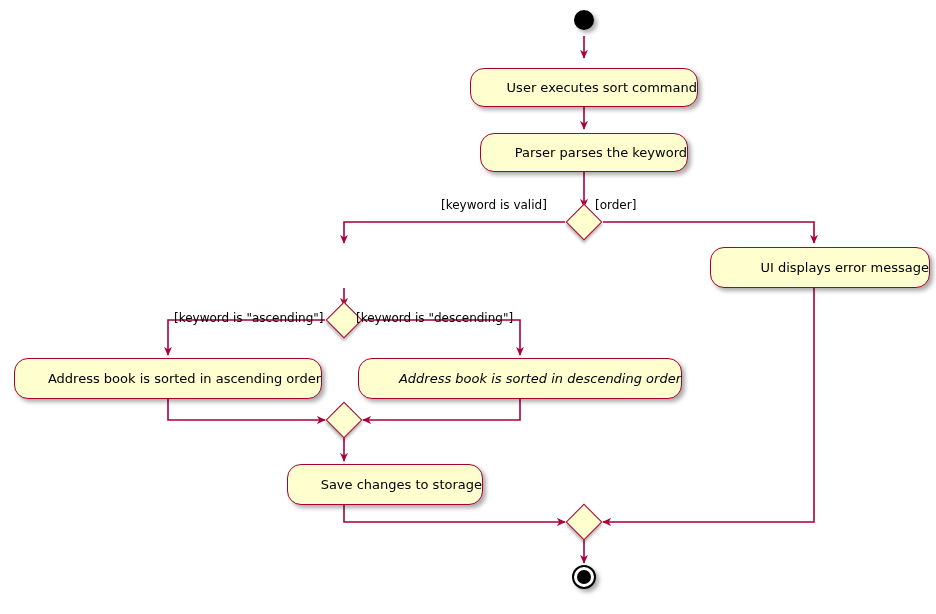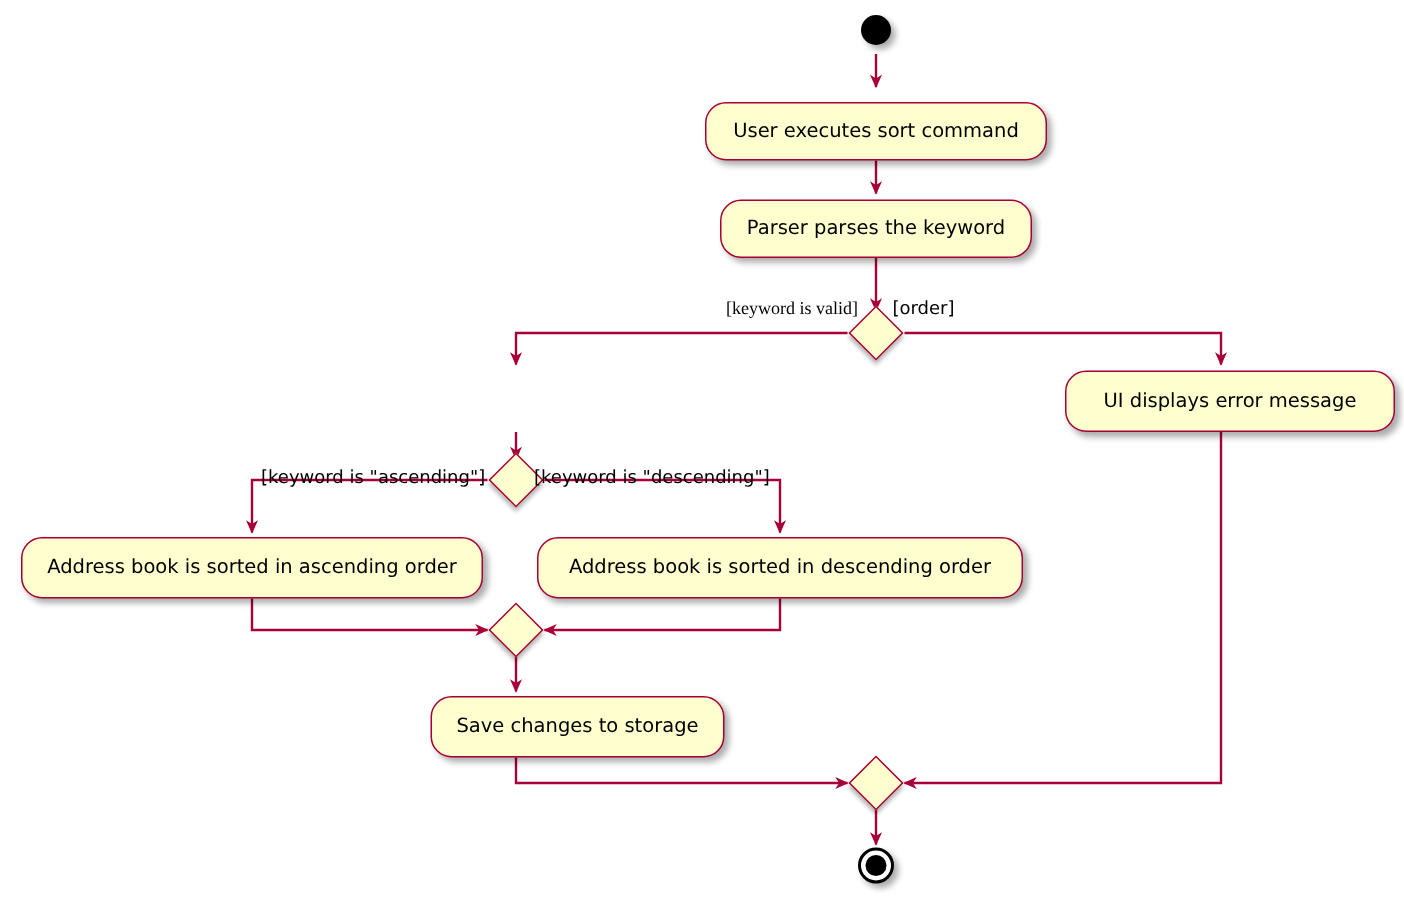--- a/index.html
+++ b/index.html
@@ -33,21 +33,21 @@
   
   .activity {
     background: #FEFECE;
     border: 1.5px solid #A80036;
     border-radius: 14px;
     color: #000000;
     font-size: 13px;
     line-height: 1;
     display: flex;
     align-items: center;
-    justify-content: center;
+    justify-content: flex-end;
     white-space: nowrap;
     box-shadow: 3px 3px 4px rgba(0,0,0,0.33);
   }
   
   .diamond {
     background: #FEFECE;
     border: 1.5px solid #A80036;
     transform: rotate(45deg);
     box-shadow: 2px 2px 3px rgba(0,0,0,0.30);
   }
@@ -138,41 +138,41 @@
 
 
   <div class="node activity" style="left:710px; top:247px; width:220px; height:41px;">
     <span>UI displays error message</span>
   </div>
 
   <div class="node activity" style="left:14px; top:358px; width:308px; height:41px;">
     <span>Address book is sorted in ascending order</span>
   </div>
 
-  <div class="node activity" style="left:358px; top:358px; width:324px; height:41px;">
+  <div class="node activity" style="left:358px; top:358px; width:324px; height:41px;font-style:italic;">
     <span>Address book is sorted in descending order</span>
   </div>
 
   <div class="node activity" style="left:246px; top:464px; width:196px; height:41px;margin-left:41px;">
     <span>Save changes to storage</span>
   </div>
 
   <div class="node diamond" style="left:571px; top:209px; width:26px; height:26px;"></div>
 
   <div class="node diamond" style="left:331px; top:307px; width:26px; height:26px;"></div>
 
   <div class="node diamond" style="left:331px; top:407px; width:26px; height:26px;"></div>
 
   <div class="node diamond" style="left:571px; top:509px; width:26px; height:26px;"></div>
 
   <div class="node end-node" style="left:572px; top:565px; width:24px; height:24px;">
     <span class="end-node-core"></span>
   </div>
 
-  <div class="guard" style="left:484px; top:199px;font-family:Liberation Serif, serif;">[keyword is valid]</div>
+  <div class="guard" style="left:441px; top:199px;">[keyword is valid]</div>
 
   <div class="guard" style="left:595px; top:199px;">[order]</div>
 
   <div class="guard" style="left:174px; top:312px;">[keyword is "ascending"]</div>
 
   <div class="guard" style="left:356px; top:312px;">[keyword is "descending"]</div>
 
 </div>
 
 </body></html>

